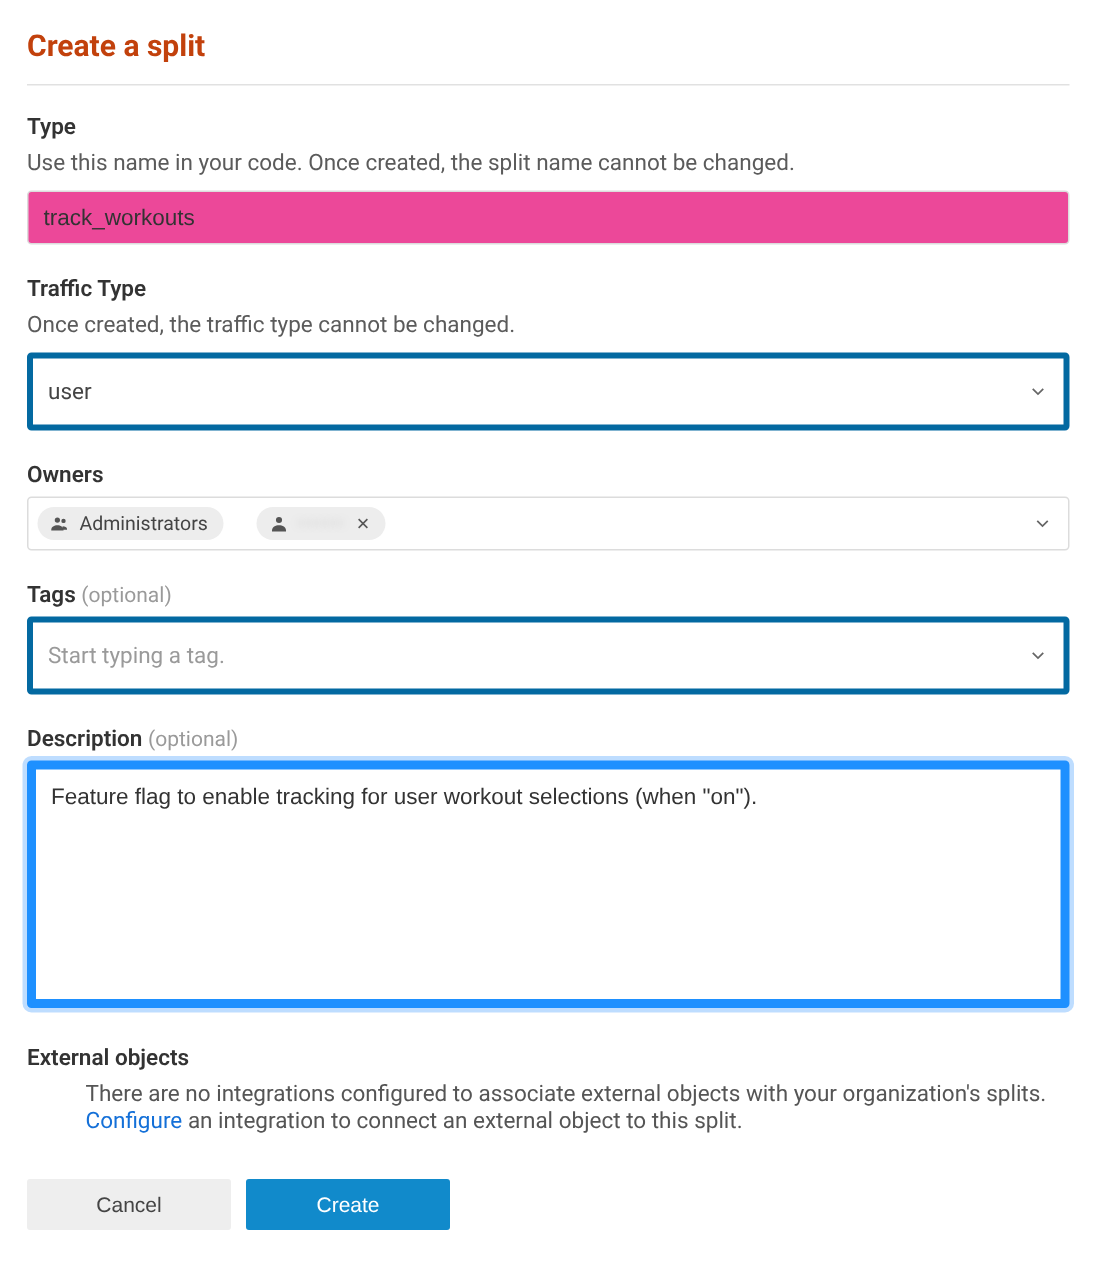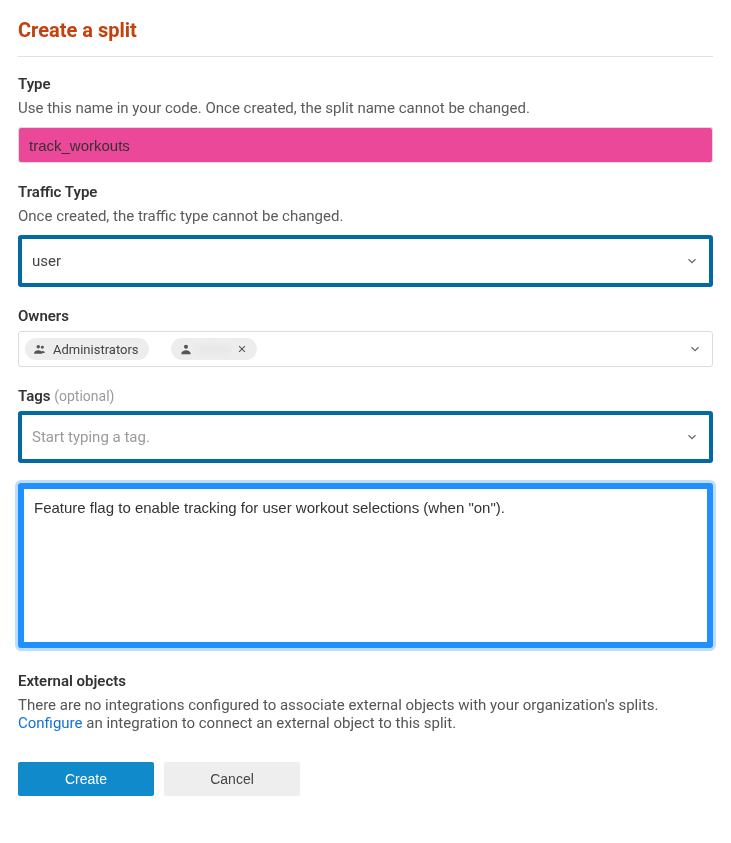--- a/index.html
+++ b/index.html
@@ -111,21 +111,21 @@
     color: #333;
     outline: none;
     background: #fff;
     font-family: Liberation Sans, sans-serif;
     resize: none;
   }
   .textarea.focused {
     border-color: #1e90ff;
     box-shadow: 0 0 0 3px rgba(41,141,255,0.3);
   }
-  .ext-body { font-size: 15px; color:#555; margin-top:6px; }
+  .ext-body { font-size: 15px; color:#555; margin-top:6px;margin-left:39px; }
   .link { color: #1470d8; cursor: pointer; }
   .button-row { display:flex; gap:10px; margin-top:30px; }
   .btn {
     height: 34px;
     min-width: 136px;
     border: none;
     border-radius: 2px;
     font-size: 14px;
     cursor: pointer;
   }
@@ -204,28 +204,32 @@
     <span class="placeholder">Start typing a tag.</span>
     <span class="chevron">
       <svg viewBox="0 0 24 24" fill="none" stroke="#666" stroke-width="2">
           <polyline points="6 9 12 15 18 9"></polyline>
         </svg>
     </span>
   </div>
 </div>
 
 <div class="field">
+  <div class="row-label">
+    <span class="label">Description</span>
+    <span class="optional">(optional)</span>
+  </div>
   <textarea class="textarea focused" style="">Feature flag to enable tracking for user workout selections (when "on").</textarea>
 </div>
 
 <div class="field" style="margin-bottom:0;">
   <div class="label row-label">External objects</div>
   <div class="ext-body">
     <span>There are no integrations configured to associate external objects with your organization's splits. </span>
     <span class="link">Configure</span>
     <span> an integration to connect an external object to this split.</span>
   </div>
 </div>
 
 <div class="button-row">
+  <button class="btn btn-secondary">Cancel</button>
   <button class="btn btn-primary">Create</button>
-  <button class="btn btn-secondary">Cancel</button>
 </div>
 
 </body></html>

